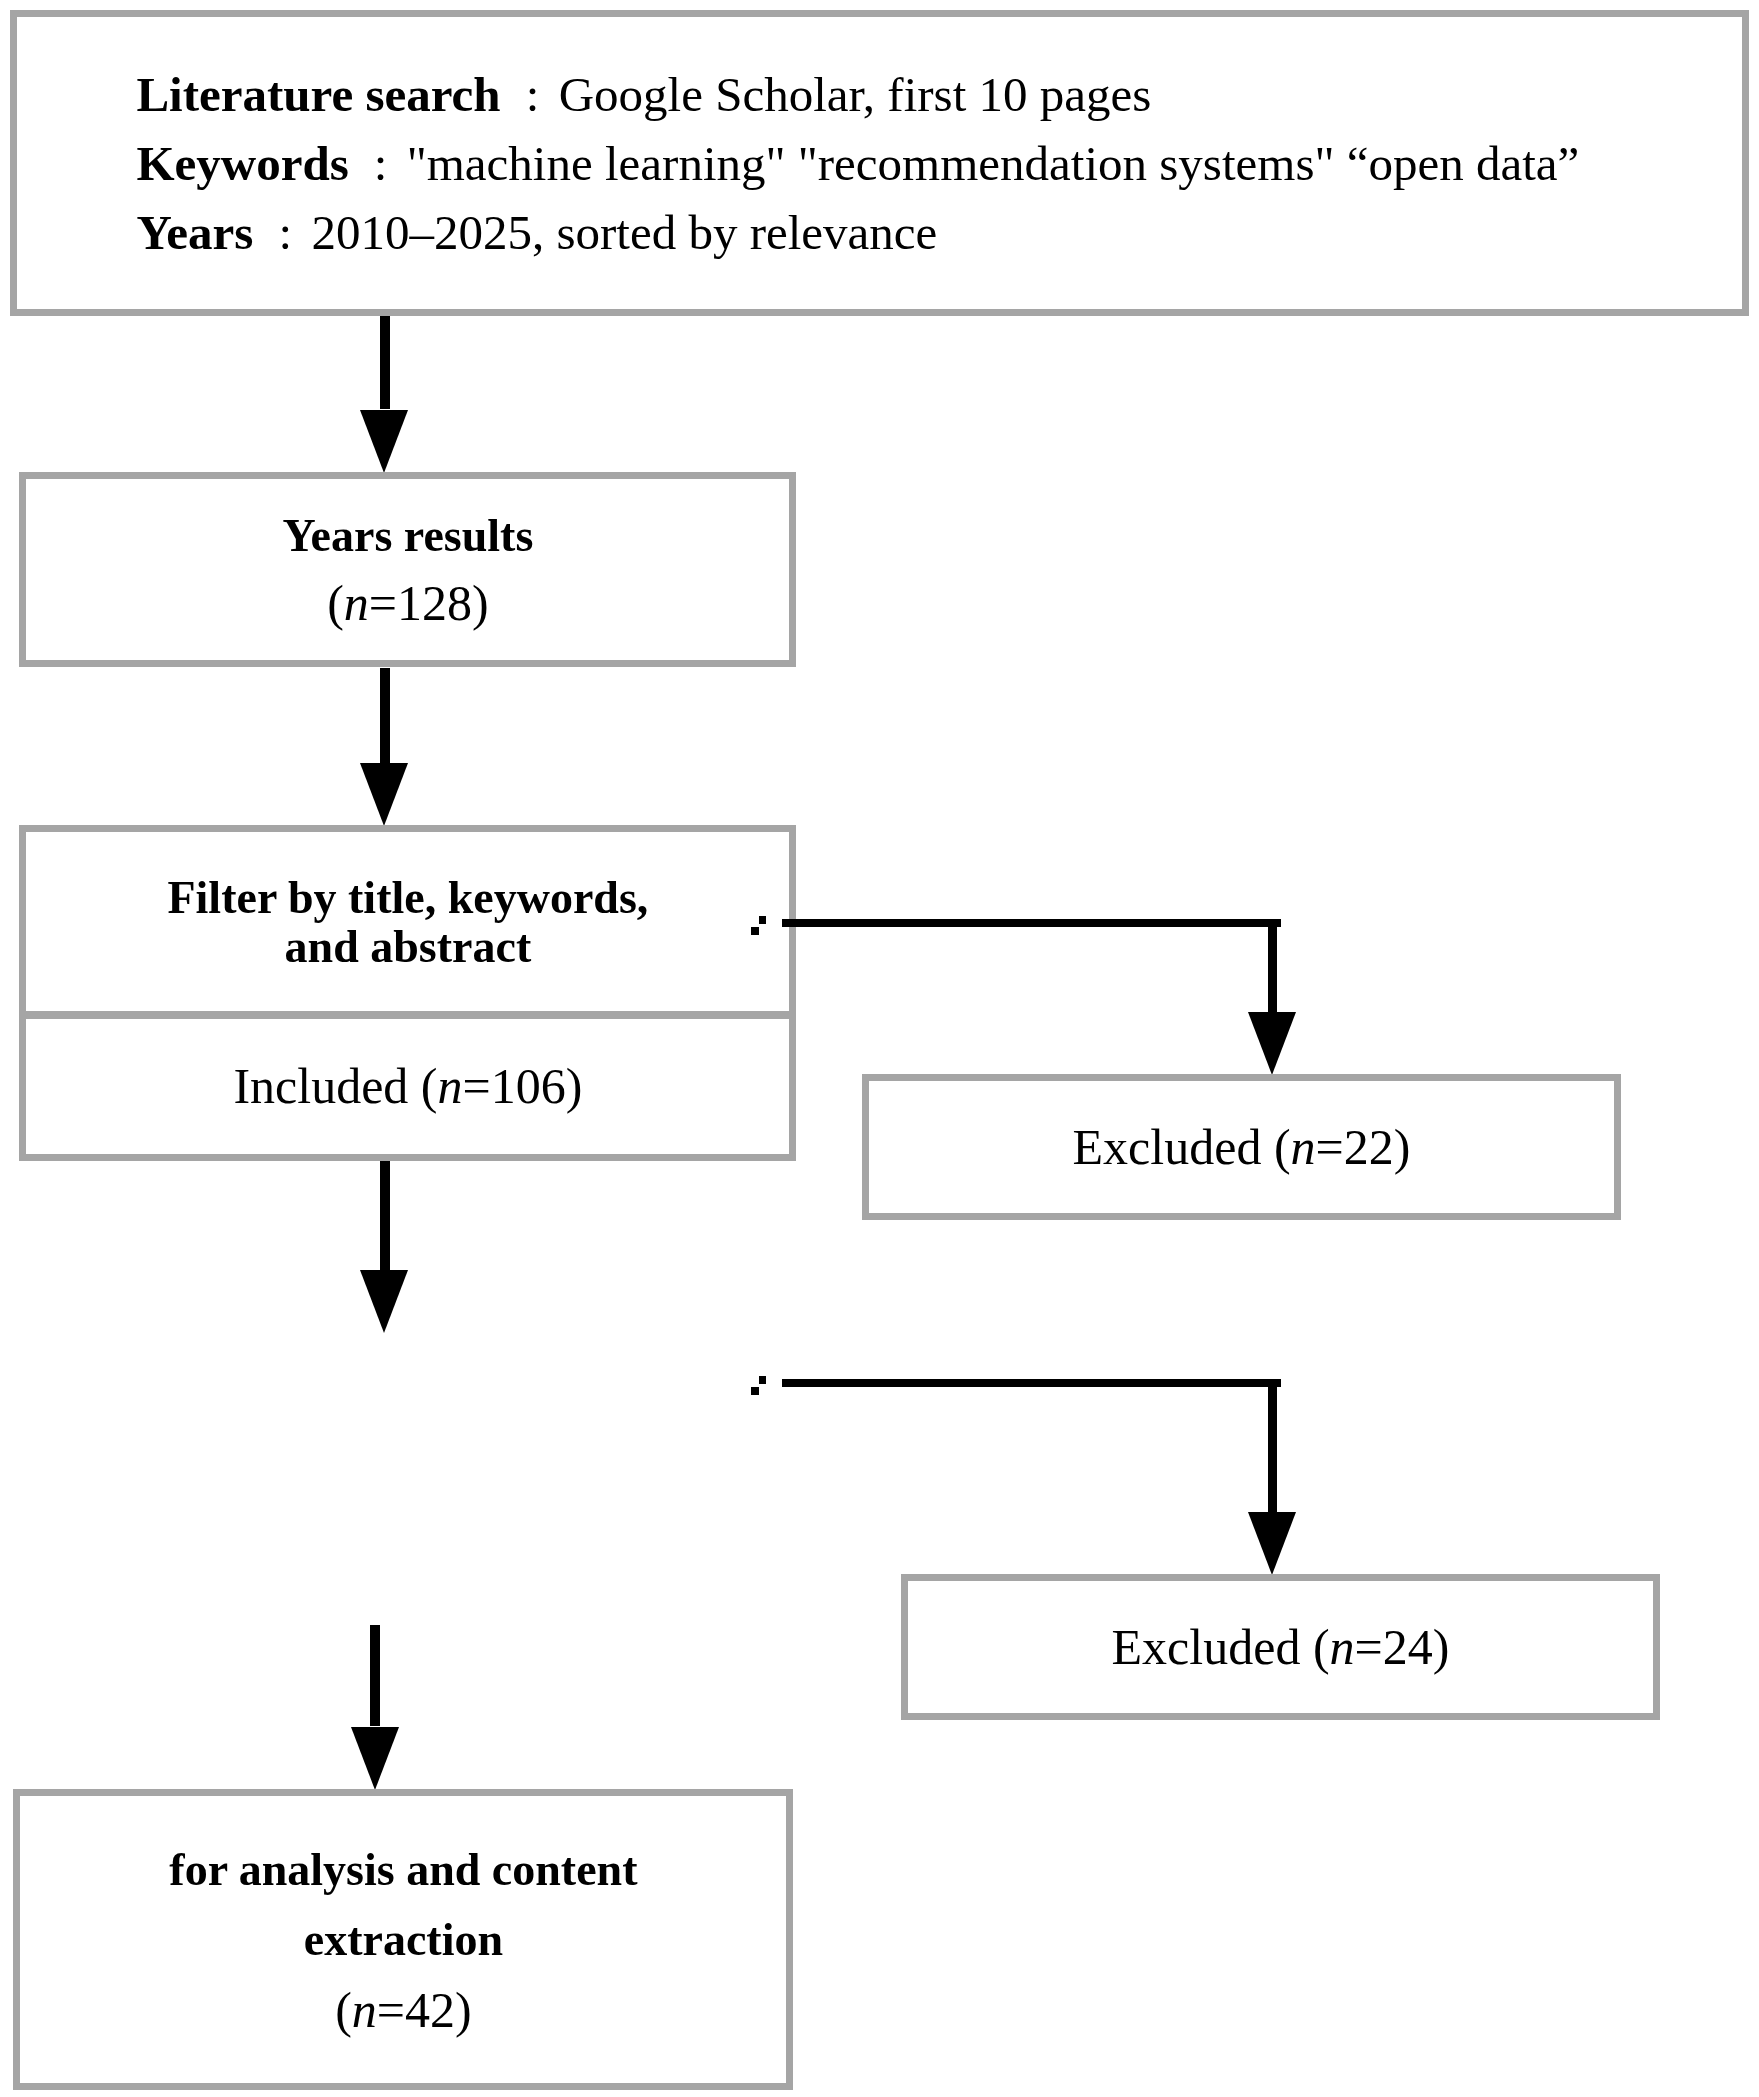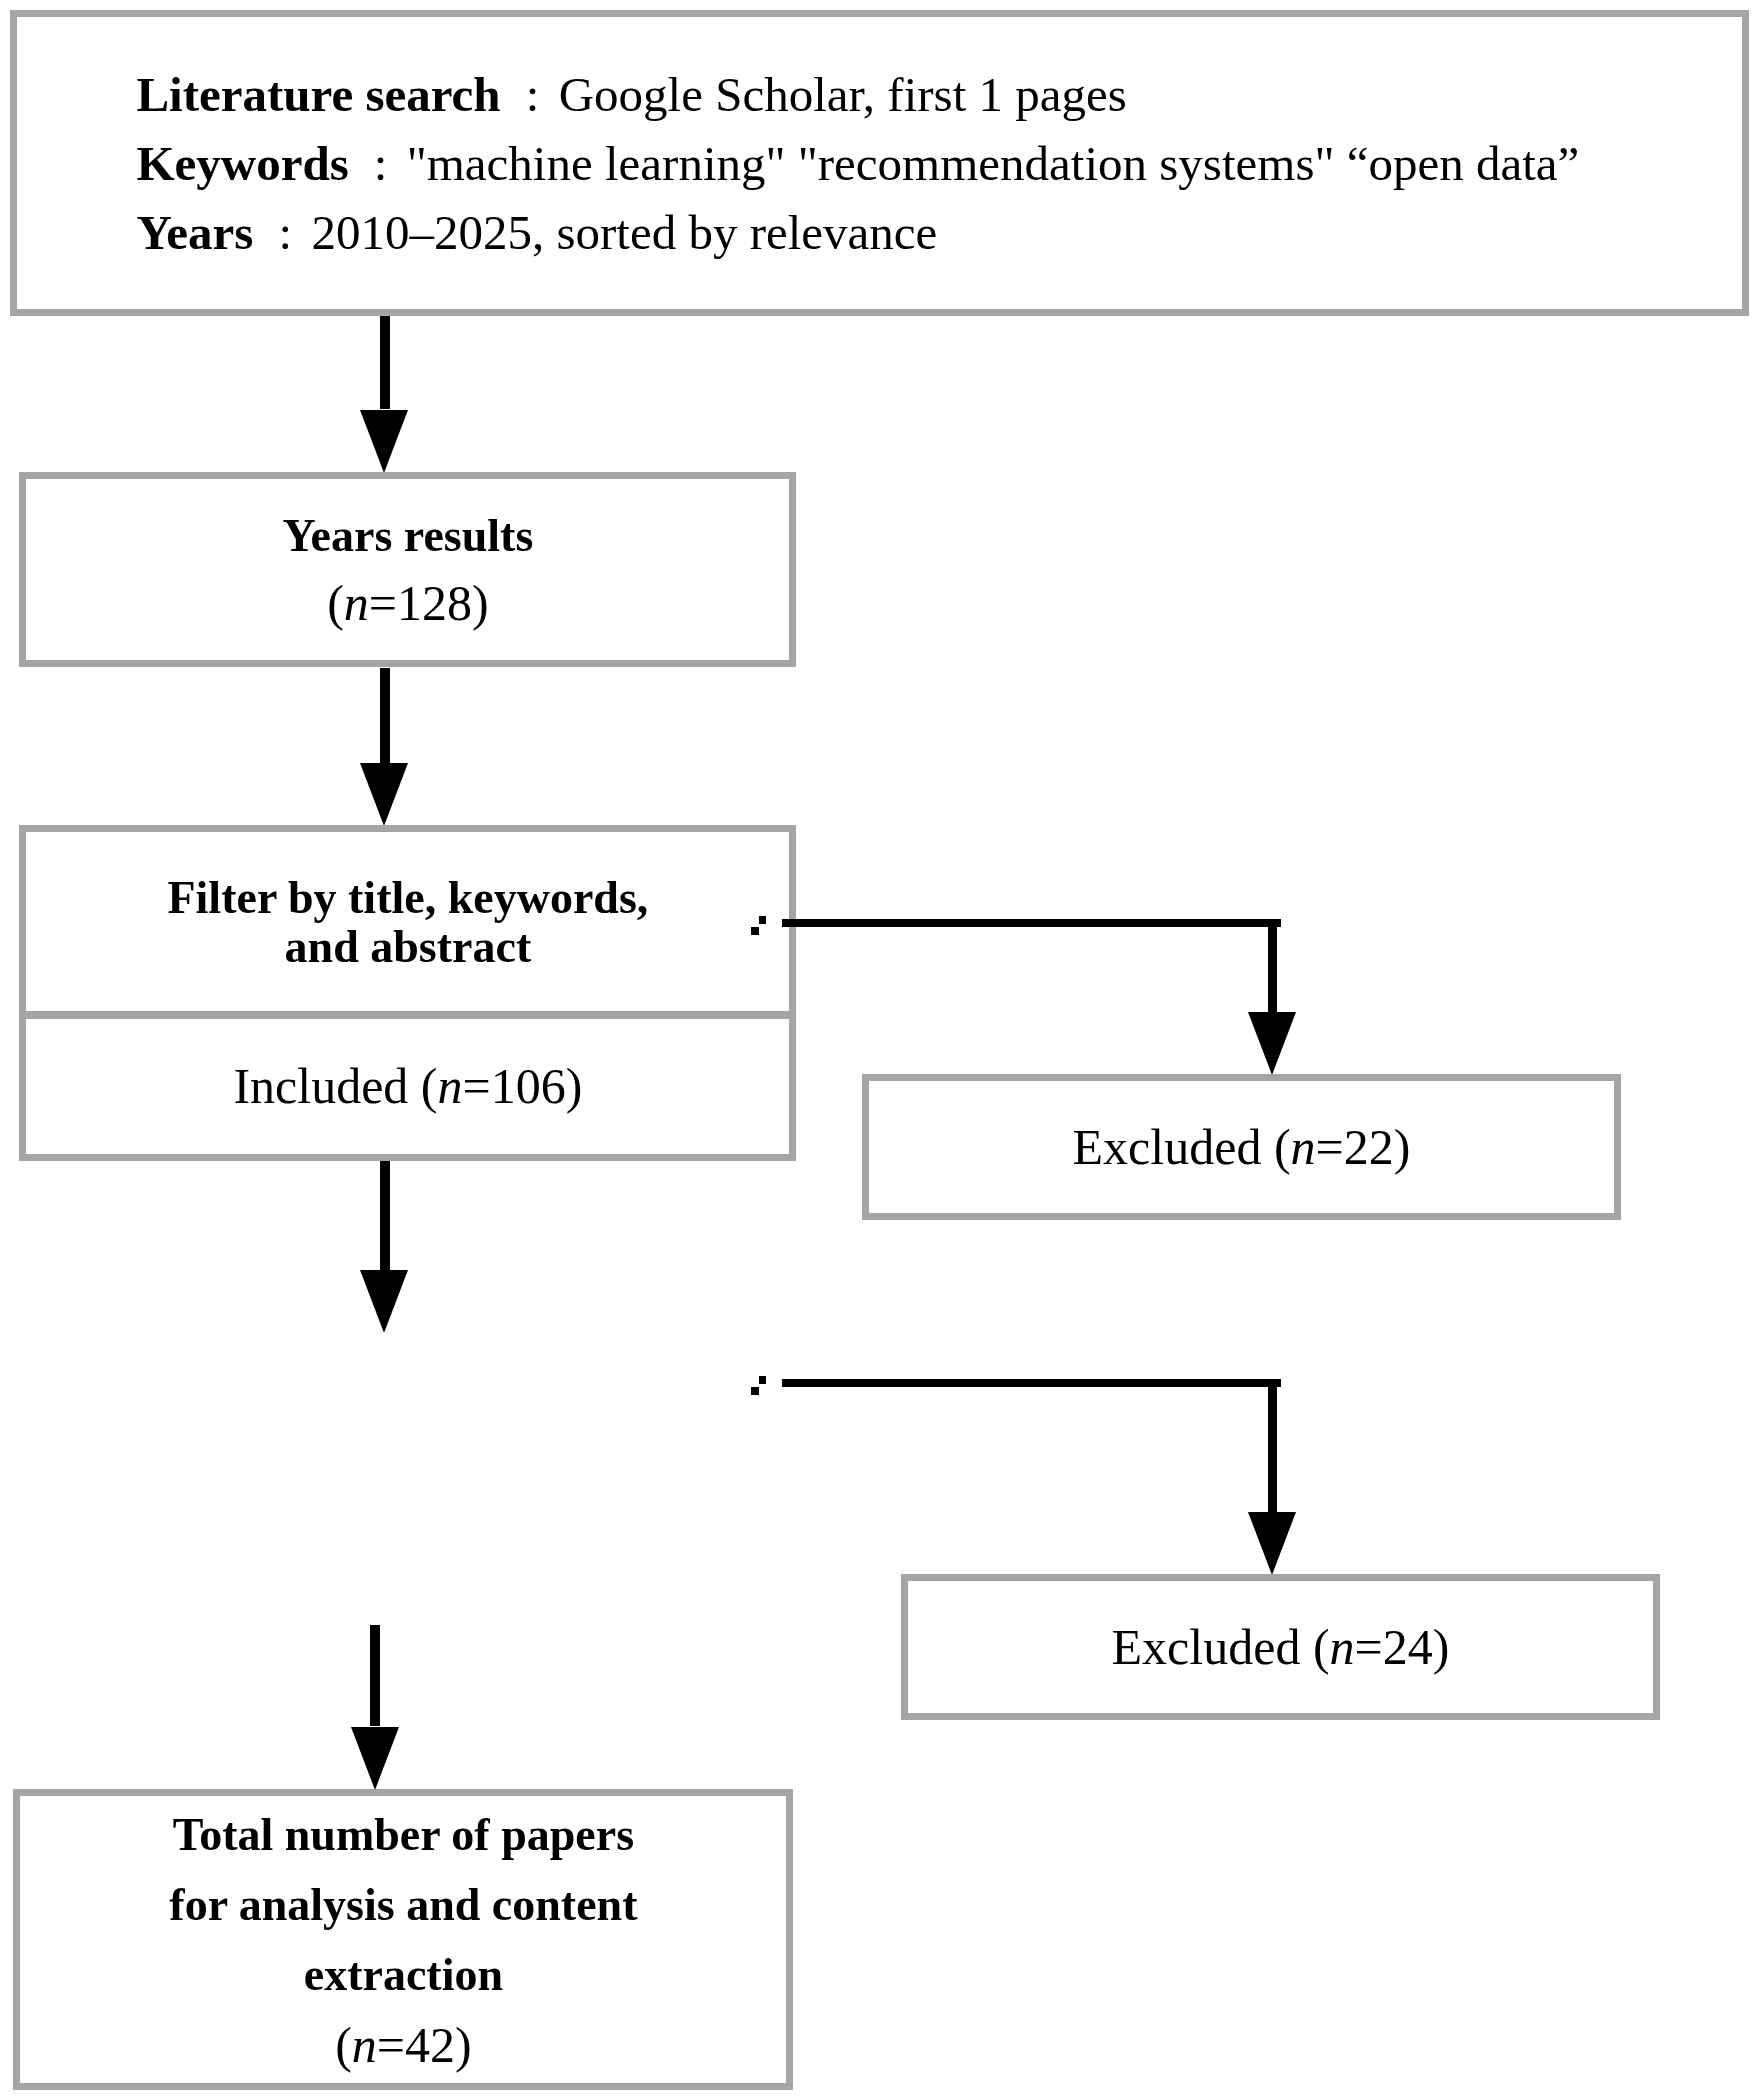--- a/index.html
+++ b/index.html
@@ -78,21 +78,21 @@
   .dots { position: absolute; width: 16.4px; height: 19.4px; }
   .dots .d1 { position: absolute; left: 7.5px; top: 0; width: 7.5px; height: 7.5px; background: #000; }
   .dots .d2 { position: absolute; left: 0; top: 11.2px; width: 8.2px; height: 7.5px; background: #000; }
 </style>
 </head>
 <body>
 
 <div class="canvas">
 
   <div class="box top-box">
-    <div class="src-row"><span class="lbl">Literature search</span><span class="sep">:</span><span class="val">Google Scholar, first 1 pages</span></div>
+    <div class="src-row"><span class="lbl">Literature search</span><span class="sep">:</span><span class="val">Google Scholar, first 10 pages</span></div>
     <div class="src-row"><span class="lbl">Keywords</span><span class="sep">:</span><span class="val">"machine learning" "recommendation systems" “open data”</span></div>
     <div class="src-row"><span class="lbl">Years</span><span class="sep">:</span><span class="val">2010–2025, sorted by relevance</span></div>
   </div>
 
   <div class="vshaft" style="left:380px; top:316px; height:93px;"></div>
   <div class="ahead" style="left:360px; top:410px;"></div>
 
   <div class="box shown-box">
     <div class="box-title">Years results</div>
     <div class="count-line"><span>(</span><span class="var">n</span><span>=128)</span></div>
@@ -137,20 +137,19 @@
   <div class="ahead" style="left:1248px; top:1512px;"></div>
 
   <div class="box excluded-box excluded-2">
     <div class="count-line"><span>Excluded (</span><span class="var">n</span><span>=24)</span></div>
   </div>
 
   <div class="vshaft" style="left:370px; top:1625px; height:101px;"></div>
   <div class="ahead" style="left:351px; top:1727px;"></div>
 
   <div class="box total-box">
-    <div class="box-title">Total number of papers</div>
     <div class="box-title">for analysis and content</div>
     <div class="box-title">extraction</div>
     <div class="count-line"><span>(</span><span class="var">n</span><span>=42)</span></div>
   </div>
 
 </div>
 
 
 </body></html>

